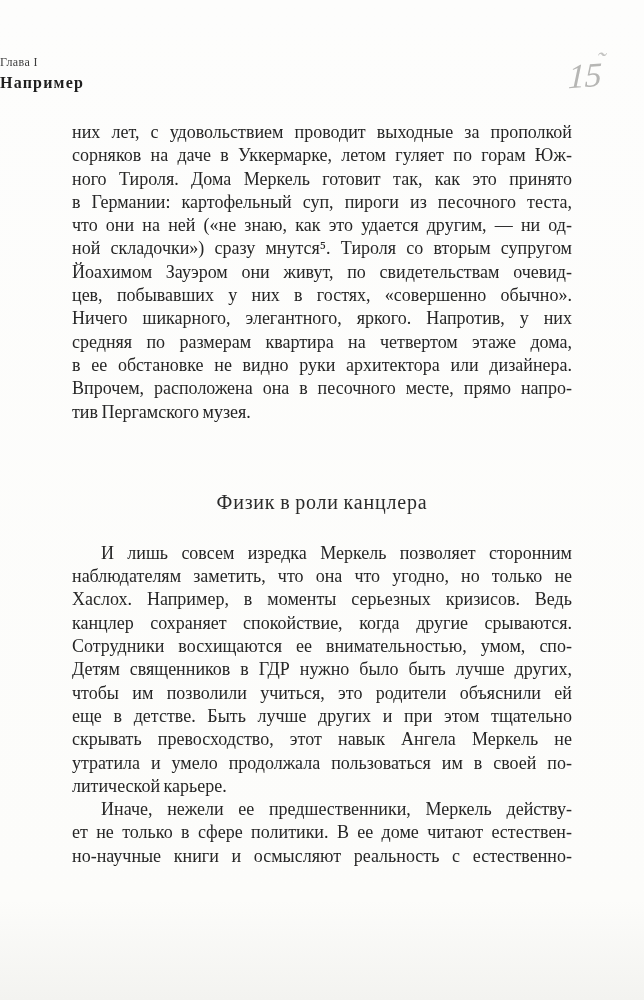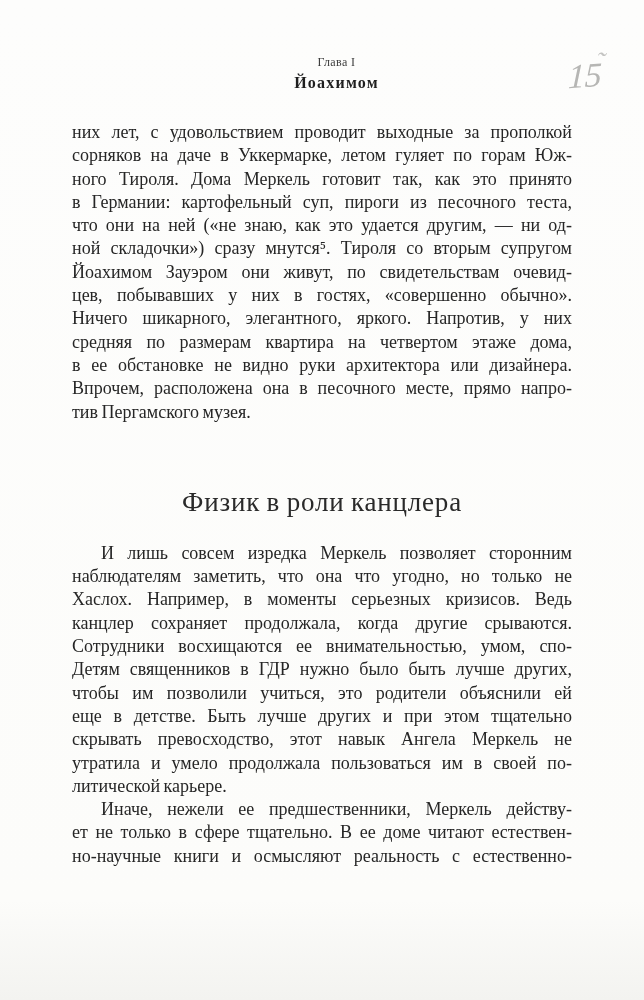--- a/index.html
+++ b/index.html
@@ -12,22 +12,21 @@
     width: 644px;
     height: 1000px;
     margin: 0 auto;
     background: linear-gradient(180deg, #fdfdfc 0%, #fcfcfa 90%, #f3f3f0 100%);
     color: #262626;
     font-family: "Liberation Serif", "DejaVu Serif", serif;
     overflow: hidden;
   }
   .chapter-header {
     padding-top: 55px;
-    text-align: center;
-    padding-left: 29px;
+    text-align: left;
   }
   .chapter-label {
     font-size: 12px;
     line-height: 14px;
     color: #3c3c3c;
     letter-spacing: 0.4px;
   }
   .chapter-title {
     margin-top: 4px;
     font-size: 16px;
@@ -69,37 +68,37 @@
     height: 23.3px;
     overflow: hidden;
     white-space: normal;
   }
   .line.indent { text-indent: 29px; }
   .line.endline { text-align-last: left; }
   .section-heading {
     margin-top: 64px;
     margin-bottom: 26px;
     text-align: center;
-    font-size: 27px;
+    font-size: 20px;
     line-height: 28px;
     font-weight: normal;
     letter-spacing: 0.8px;
     color: #2a2a2a;
   }
   .para { margin: 0; padding: 0; }
   .para-3 { margin-top: 0; }
 </style>
 </head>
 <body>
 
 <div class="page">
 
   <div class="chapter-header">
     <div class="chapter-label">Глава I</div>
-    <div class="chapter-title">Йоахимом</div>
+    <div class="chapter-title">Например</div>
   </div>
 
   <div class="page-number">15</div>
 
   <div class="textblock">
 
     <div class="para para-1">
       <div class="line">них лет, с удовольствием проводит выходные за прополкой</div>
       <div class="line">сорняков на даче в Уккермарке, летом гуляет по горам Юж-</div>
       <div class="line">ного Тироля. Дома Меркель готовит так, как это принято</div>
@@ -114,30 +113,30 @@
       <div class="line">Впрочем, расположена она в песочного месте, прямо напро-</div>
       <div class="line endline">тив Пергамского музея.</div>
     </div>
 
     <h2 class="section-heading">Физик в роли канцлера</h2>
 
     <div class="para para-2">
       <div class="line indent">И лишь совсем изредка Меркель позволяет сторонним</div>
       <div class="line">наблюдателям заметить, что она что угодно, но только не</div>
       <div class="line">Хаслох. Например, в моменты серьезных кризисов. Ведь</div>
-      <div class="line">канцлер сохраняет продолжала, когда другие срываются.</div>
+      <div class="line">канцлер сохраняет спокойствие, когда другие срываются.</div>
       <div class="line">Сотрудники восхищаются ее внимательностью, умом, спо-</div>
       <div class="line">Детям священников в ГДР нужно было быть лучше других,</div>
       <div class="line">чтобы им позволили учиться, это родители объяснили ей</div>
       <div class="line">еще в детстве. Быть лучше других и при этом тщательно</div>
       <div class="line">скрывать превосходство, этот навык Ангела Меркель не</div>
       <div class="line">утратила и умело продолжала пользоваться им в своей по-</div>
       <div class="line endline">литической карьере.</div>
     </div>
 
     <div class="para para-3">
       <div class="line indent">Иначе, нежели ее предшественники, Меркель действу-</div>
-      <div class="line">ет не только в сфере тщательно. В ее доме читают естествен-</div>
+      <div class="line">ет не только в сфере политики. В ее доме читают естествен-</div>
       <div class="line">но-научные книги и осмысляют реальность с естественно-</div>
     </div>
 
   </div>
 </div>
 
 </body></html>

